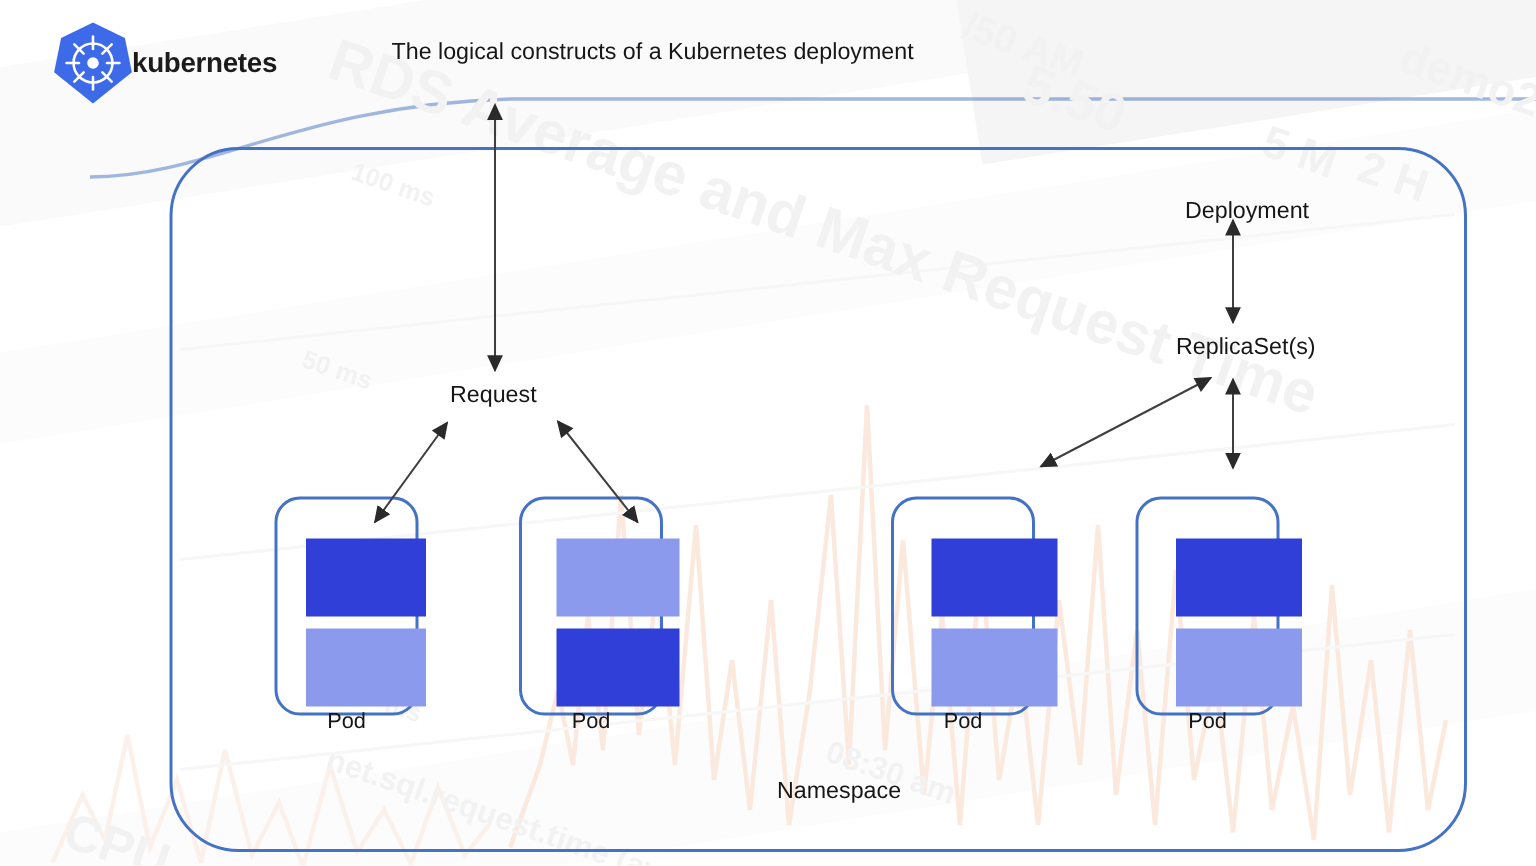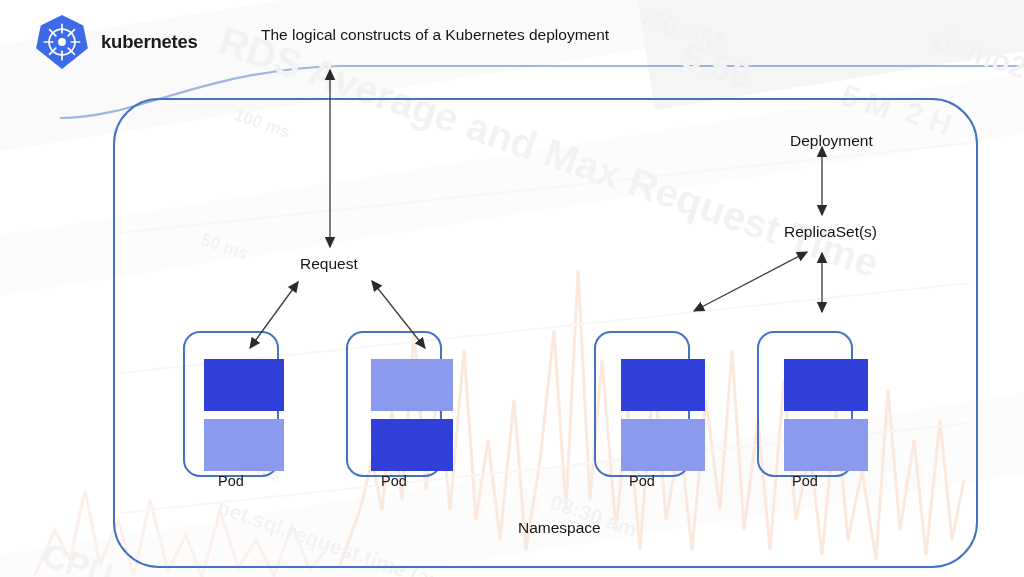--- a/index.html
+++ b/index.html
@@ -35,21 +35,20 @@
   }
   .wm-curve { position: absolute; }
 
   
   #brand {
     position: absolute;
     left: 36px;
     top: 14px;
     display: flex;
     align-items: center;
-    gap: 13px;
   }
   #brand-logo { width: 52px; height: 56px; display: block; }
   #brand-label {
     font-size: 18.5px;
     font-weight: bold;
     color: #1b1b1b;
     letter-spacing: -0.2px;
   }
 
   

